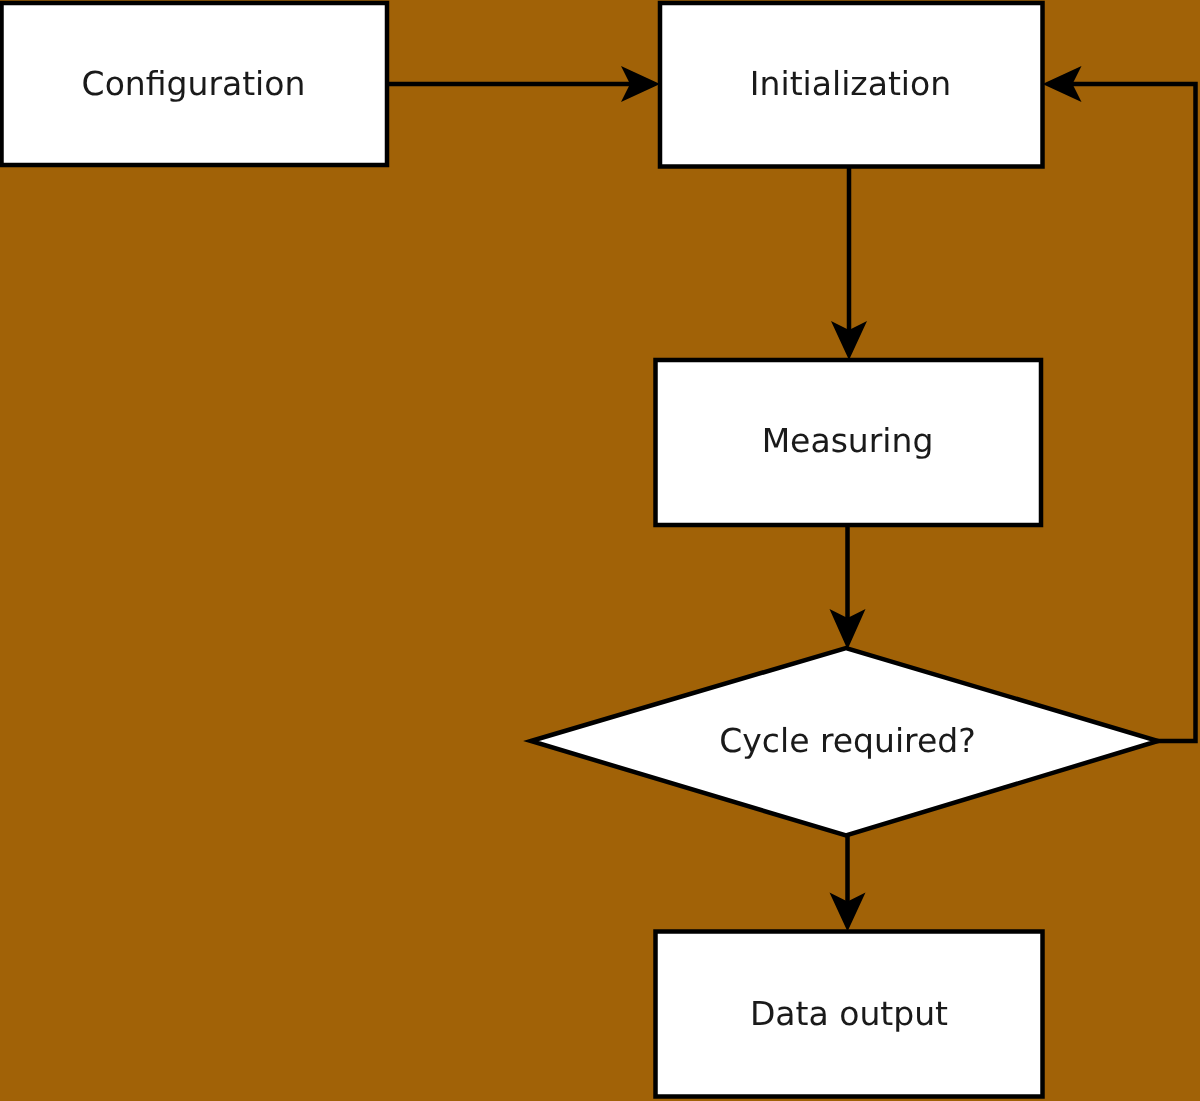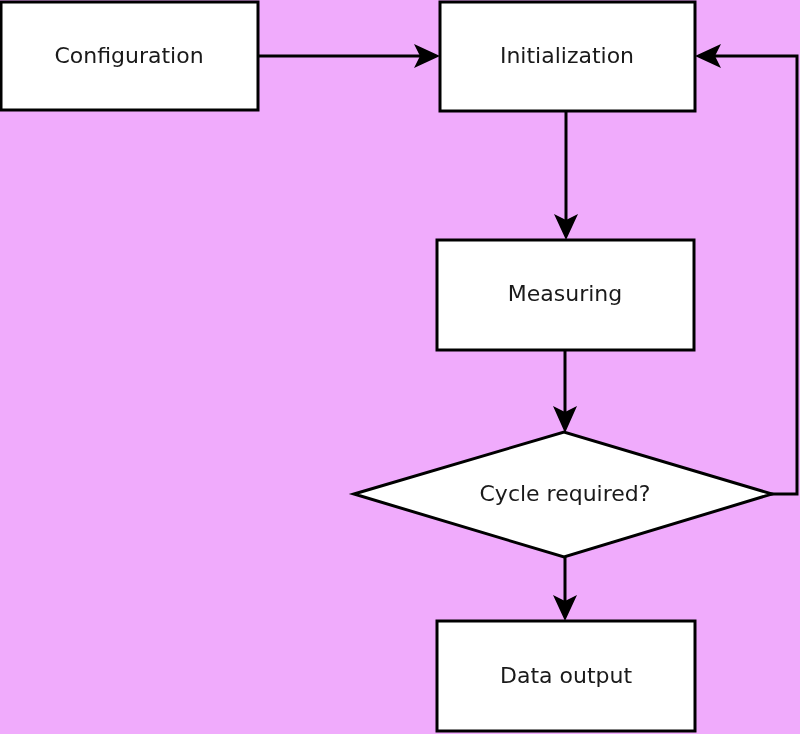--- a/index.html
+++ b/index.html
@@ -4,21 +4,21 @@
 <style>
   html, body {
     margin: 0;
     padding: 0;
     background: #ffffff;
   }
   #canvas {
     position: relative;
     width: 800px;
     height: 734px;
-    background: #f0abfc;
+    background: #a16207;
     overflow: hidden;
     font-family: "DejaVu Sans", "Liberation Sans", sans-serif;
   }
   #flow-svg {
     position: absolute;
     left: 0;
     top: 0;
     width: 800px;
     height: 734px;
     display: block;

